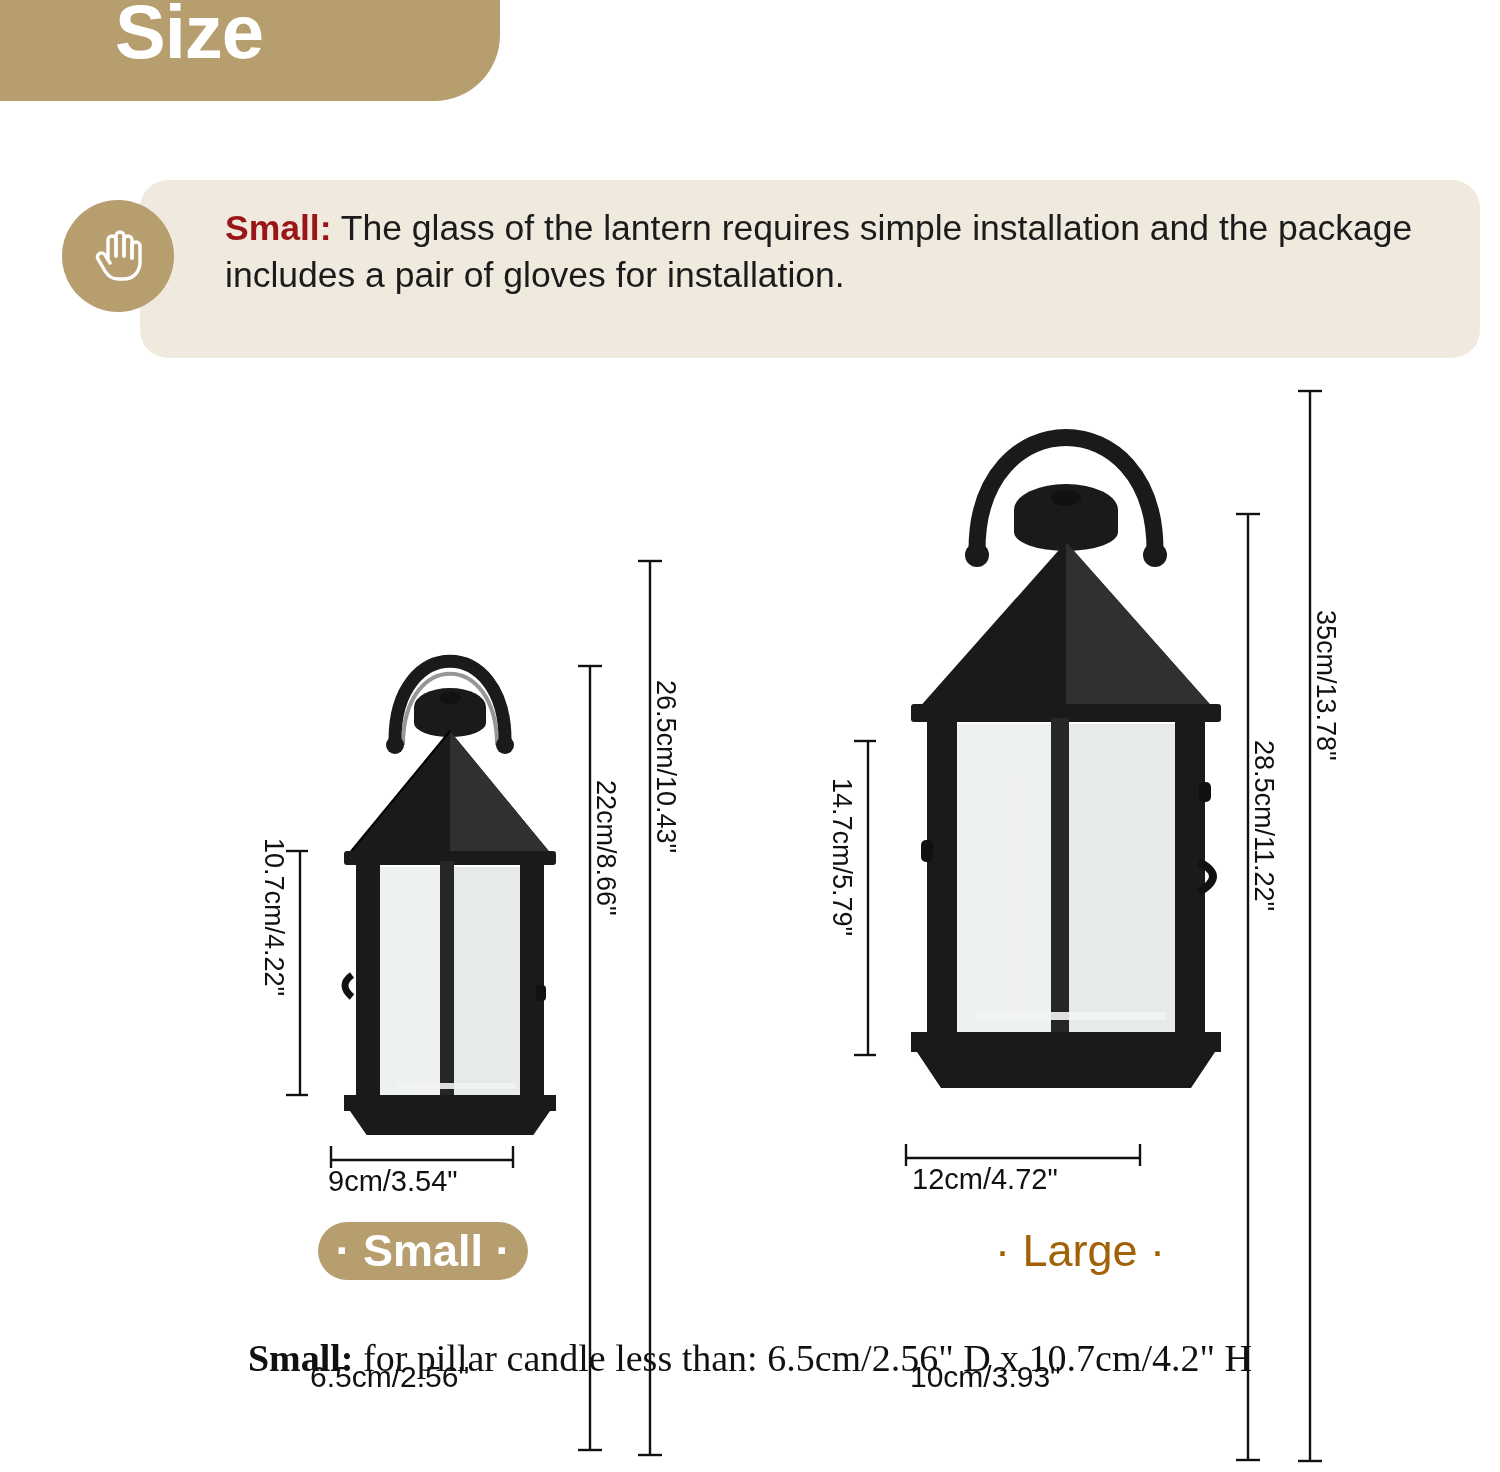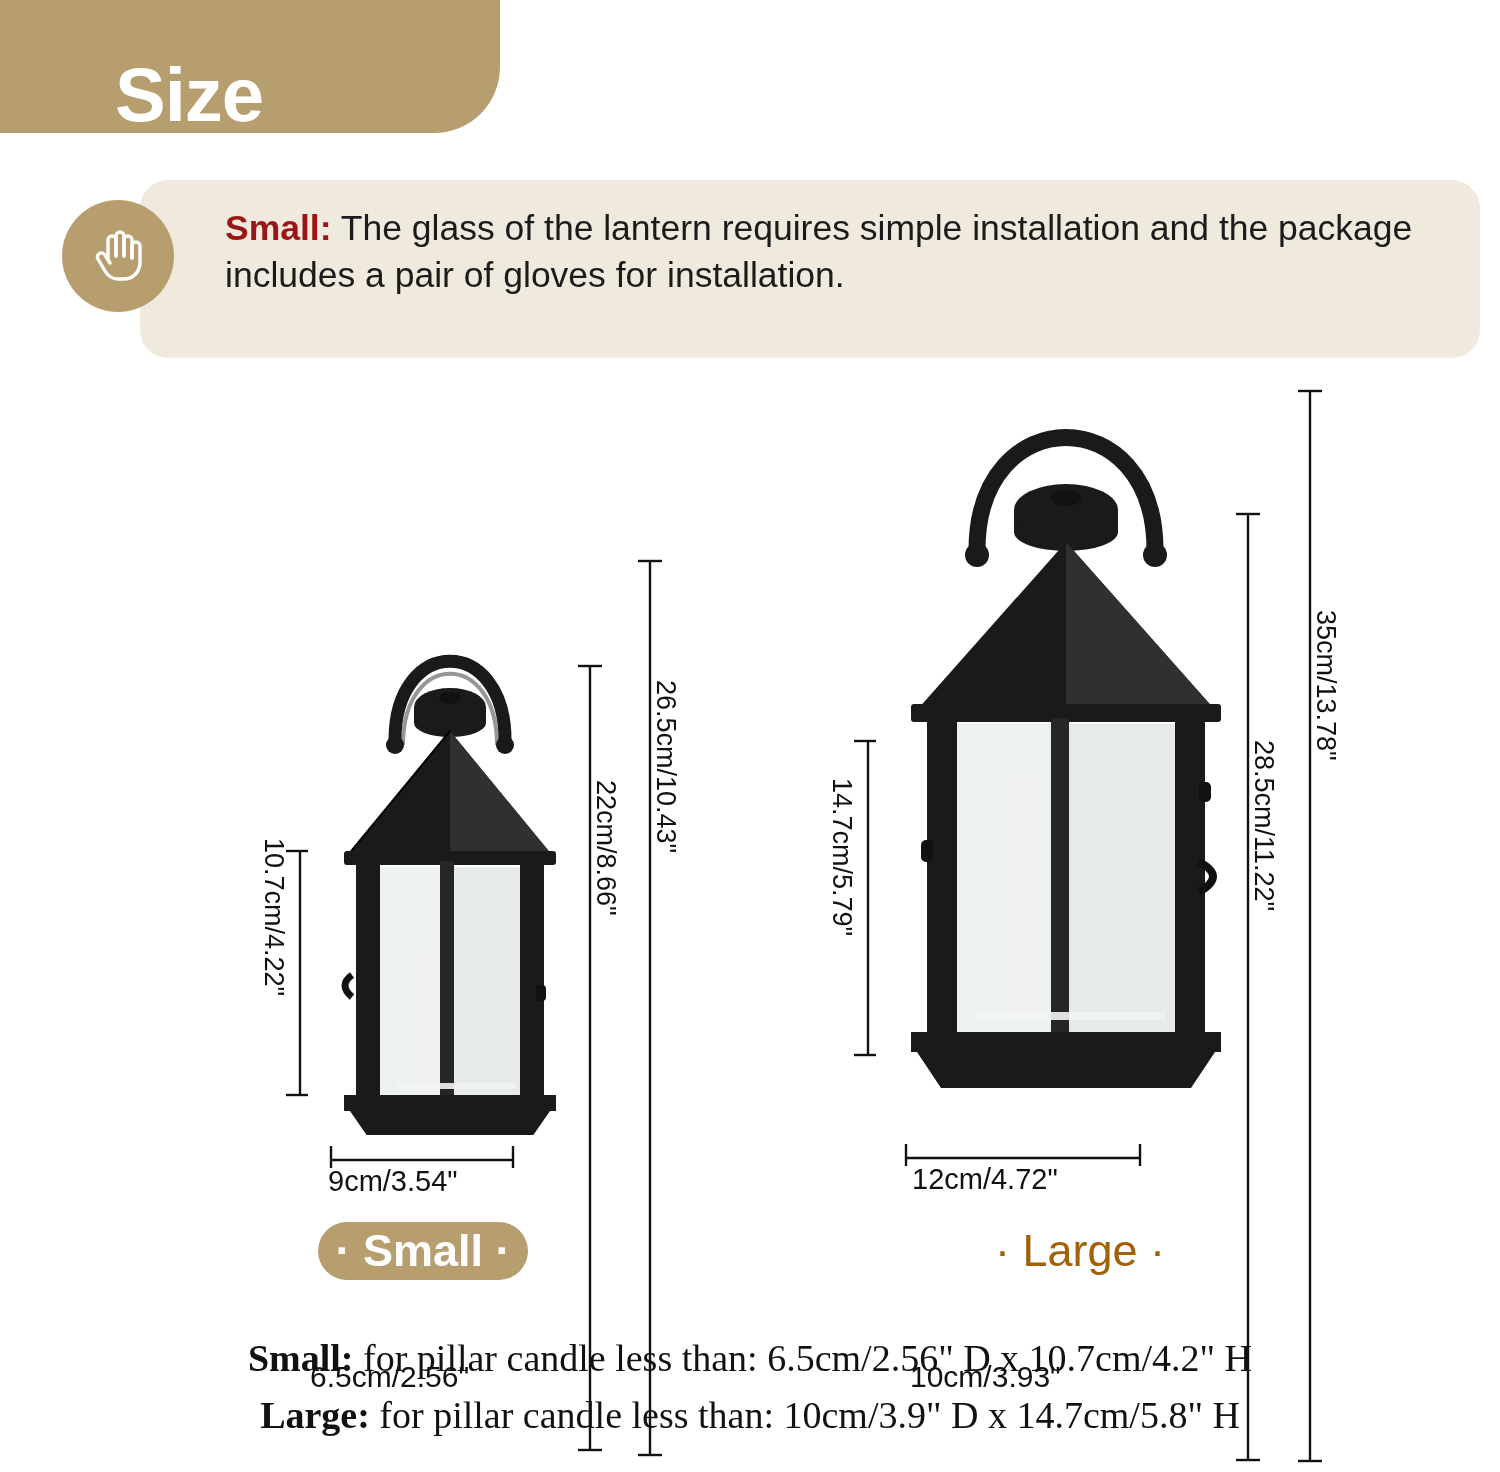--- a/index.html
+++ b/index.html
@@ -14,25 +14,25 @@
     position: relative;
     overflow: hidden;
   }
 
   
   .header-banner {
     position: absolute;
     left: 0;
     top: 0;
     width: 500px;
-    height: 133px;
+    height: 101px;
     background: #b79e6f;
     border-bottom-right-radius: 66px;
     display: flex;
-    align-items: flex-end;
+    align-items: flex-start;
   }
   .header-title {
     color: #ffffff;
     font-size: 76px;
     font-weight: bold;
     letter-spacing: -1px;
     margin-left: 115px;
     line-height: 1;
     margin-top: -6px;
   }
@@ -327,16 +327,13 @@
 
 </div>
 
 <div class="pill pill-small">· Small ·</div>
 <div class="pill pill-large">· Large ·</div>
 
 <div class="footer">
   <div class="row">
     <b>Small:</b><span> for pillar candle less than: 6.5cm/2.56" D x 10.7cm/4.2" H</span>
   </div>
-  <div class="row">
-    <b>Large:</b><span> for pillar candle less than: 10cm/3.9" D x 14.7cm/5.8" H</span>
-  </div>
 </div>
 
 </body></html>

